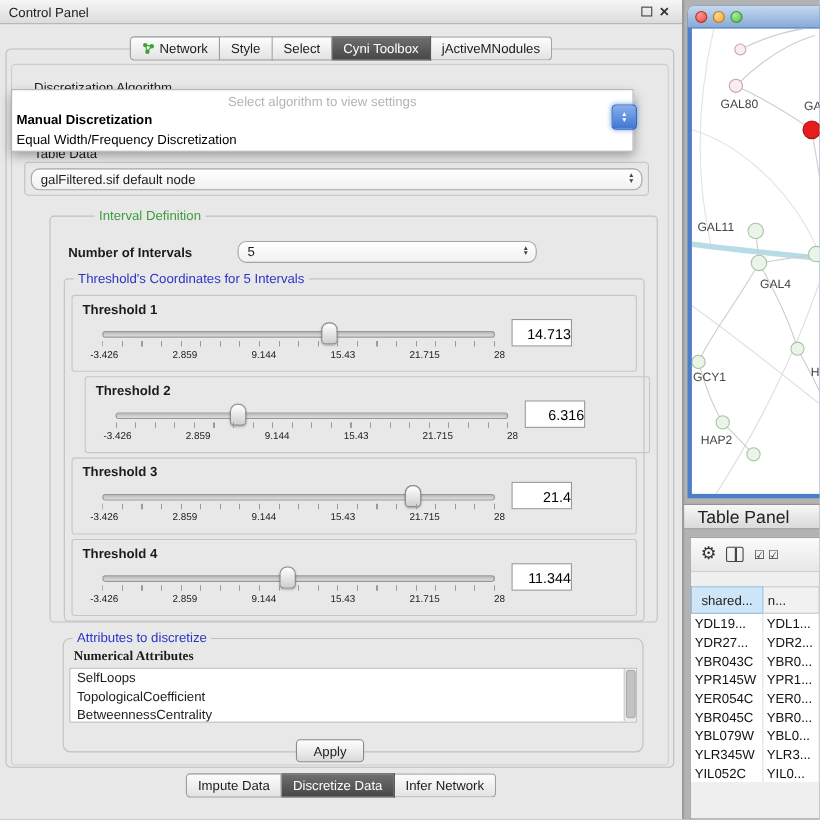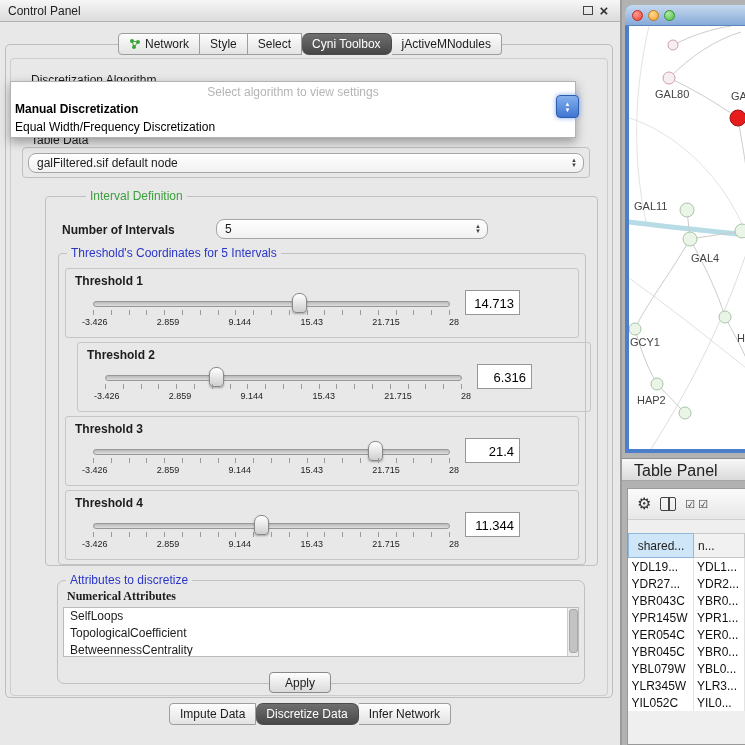--- a/index.html
+++ b/index.html
@@ -23,21 +23,21 @@
   .outer-frame{position:absolute;left:5px;top:44px;width:606px;height:652px;
     border:1px solid #bdbdbd;border-radius:5px;}
   .inner-frame{position:absolute;left:10px;top:58px;width:596px;height:636px;
     border:1px solid #cdcdcd;border-radius:4px;}
   
   .top-tabs{position:absolute;left:0;top:33px;width:620px;display:flex;justify-content:center;z-index:6;}
   .tab{height:20px;display:flex;align-items:center;gap:4px;padding:0 10px;font-size:12px;
     background:linear-gradient(#fdfdfd,#e3e3e3);border:1px solid #9d9d9d;border-left:none;color:#1c1c1c;cursor:default;}
   .tab:first-child{border-left:1px solid #9d9d9d;border-radius:4px 0 0 4px;}
   .tab:last-child{border-radius:0 4px 4px 0;}
-  .tab.selected{background:linear-gradient(#6f6f6f,#474747);color:#fff;border-color:#4a4a4a;border-radius:7px;}
+  .tab.selected{background:linear-gradient(#6f6f6f,#474747);color:#fff;border-color:#4a4a4a;}
   .bottom-tabs{position:absolute;left:0;top:703px;width:620px;display:flex;justify-content:center;z-index:6;}
   
   .algo-label{position:absolute;left:28px;top:73px;background:#e8e8e8;padding:0 3px;font-size:12px;z-index:2;}
   .algo-popup{position:absolute;left:10px;top:81px;width:566px;height:57px;background:#fff;
     border:1px solid #b2b2b2;box-shadow:0 4px 10px rgba(0,0,0,.35);z-index:10;box-sizing:border-box;}
   .algo-placeholder{text-align:center;color:#b4b4b4;font-size:12px;padding-top:3px;height:16px;}
   .algo-option{font-size:12px;padding:1px 4px;height:16px;color:#000;}
   .algo-option.bold{font-weight:bold;}
   .combo-stepper-blue{position:absolute;left:556px;top:95px;width:21px;height:21px;z-index:12;
     background:linear-gradient(#86b0ec,#3f76d2);border:1px solid #2c5cae;border-radius:4px;
@@ -72,21 +72,21 @@
     background:linear-gradient(#b9b9b9,#dedede);border:1px solid #989898;border-radius:3px;}
   .slider-handle{position:absolute;top:0;width:13px;height:18px;margin-left:-7px;
     background:linear-gradient(#ffffff,#cfcfcf);border:1px solid #898989;
     border-radius:7px 7px 4px 4px;box-shadow:0 1px 2px rgba(0,0,0,.3);}
   .slider-ticks{position:absolute;left:0;right:0;top:17px;height:5px;
     background-image:repeating-linear-gradient(90deg,#9a9a9a 0,#9a9a9a 1px,transparent 1px,transparent 17.8px);}
   .slider-scale{position:absolute;left:-11px;right:-9px;top:24px;display:flex;
     justify-content:space-between;font-size:9px;color:#222;}
   .value-box{position:absolute;right:58px;top:21px;width:55px;height:25px;background:#fff;
     border:1px solid #979797;font-size:13px;text-align:right;line-height:25px;
-    padding-right:5px;box-sizing:border-box;color:#000;}
+    box-sizing:border-box;color:#000;}
   
   .attributes-group{left:57px;top:580px;width:528px;height:104px;border-radius:7px;}
   .attr-title{position:absolute;left:9px;top:8px;font-weight:bold;font-size:12px;font-family:Liberation Serif, serif;}
   .attr-list{position:absolute;left:5px;right:5px;top:26px;height:48px;background:#fff;
     border:1px solid #bbb;overflow:hidden;}
   .attr-item{height:17px;line-height:17px;padding-left:6px;font-size:12px;white-space:nowrap;}
   .attr-scrollbar{position:absolute;right:0;top:0;bottom:0;width:10px;background:#ececec;border-left:1px solid #ccc;}
   .attr-scroll-thumb{position:absolute;left:1px;top:1px;width:7px;height:42px;background:#c3c3c3;
     border:1px solid #a8a8a8;border-radius:3px;}
   .apply-btn{position:absolute;left:269px;top:672px;width:62px;height:21px;

